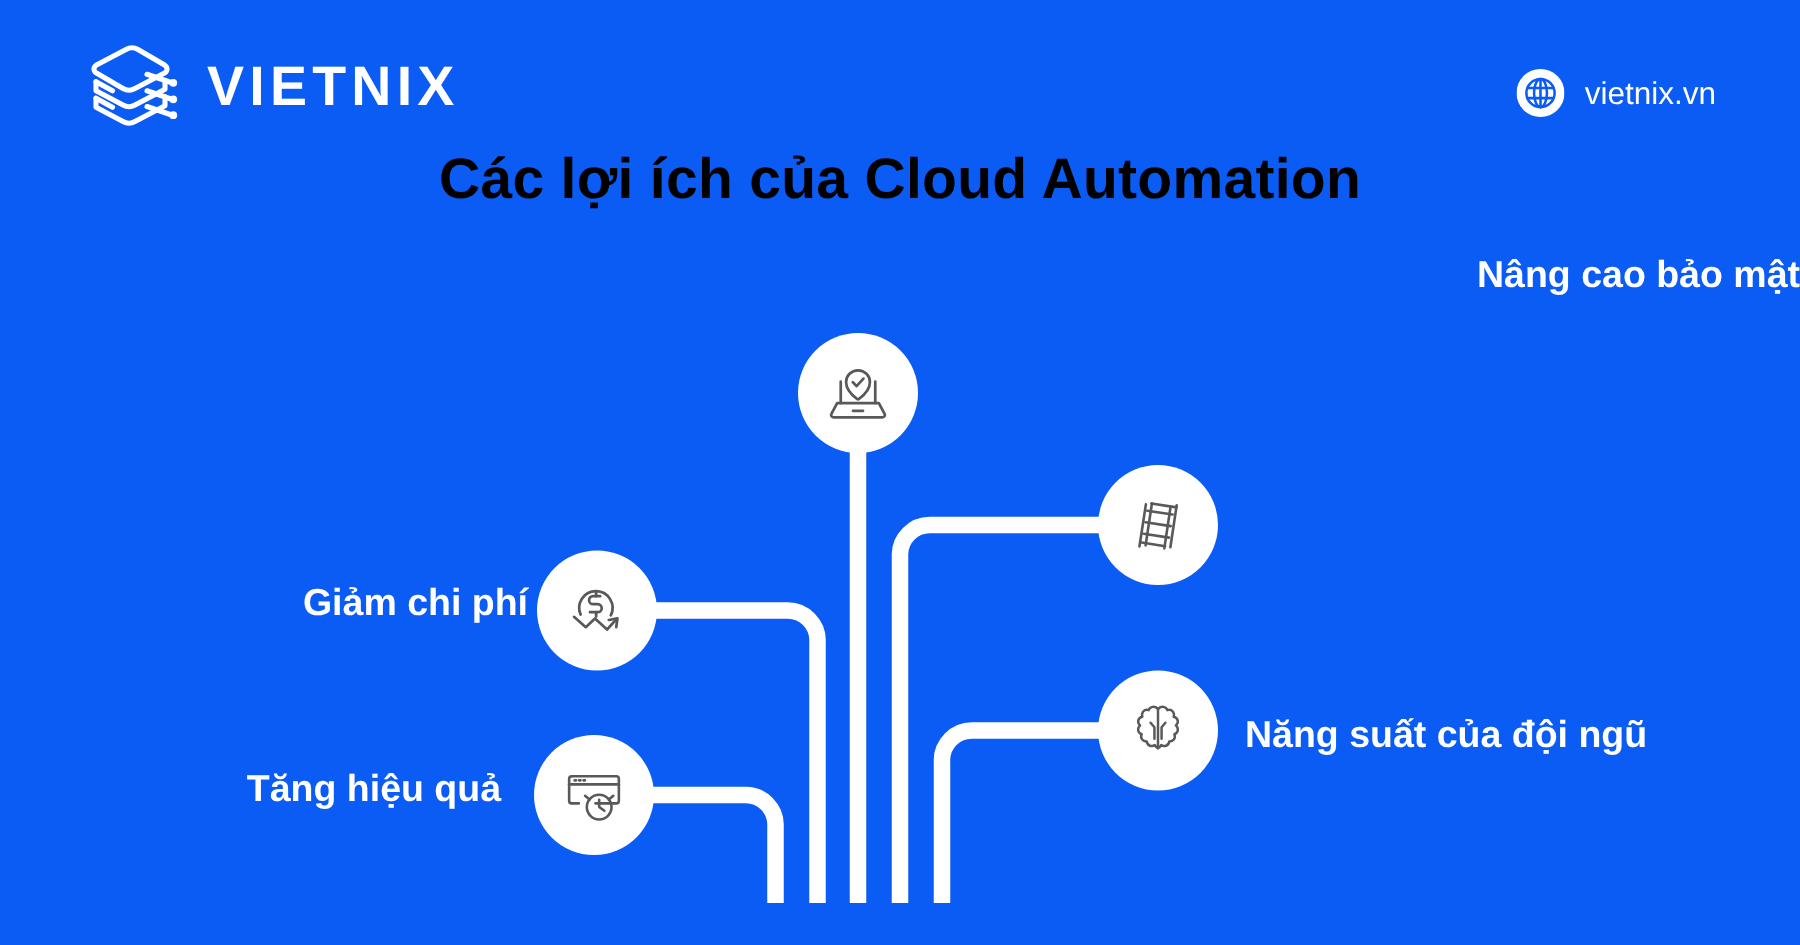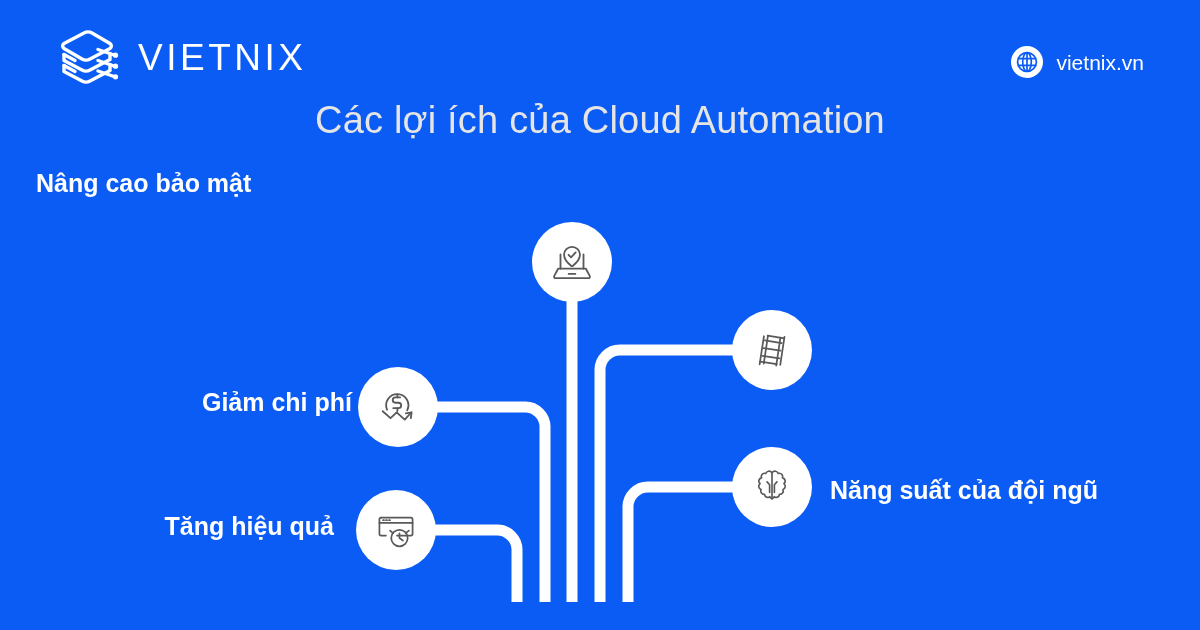--- a/index.html
+++ b/index.html
@@ -8,44 +8,44 @@
     background:#0a5cf5;
     font-family:"Liberation Sans","DejaVu Sans",sans-serif;
     position:relative;
   }
   .stage{position:absolute;inset:0;}
 
   
   .brand{position:absolute;left:58px;top:26px;display:flex;align-items:center;gap:14px;}
   .brand-mark{width:66px;height:62px;display:block;}
   .brand-name{
-    color:#ffffff;font-size:37px;font-weight:400;letter-spacing:3.5px;
+    color:#ffffff;font-size:37px;font-weight:700;letter-spacing:3.5px;
     line-height:1;white-space:nowrap;
   }
   .site{position:absolute;right:56px;top:46px;display:flex;align-items:center;gap:13px;margin-left:38px;}
   .globe{width:32px;height:32px;display:block;}
   .site-url{color:#ffffff;font-size:21px;font-weight:400;line-height:1;white-space:nowrap;}
 
   
   .title{
     position:absolute;left:0;right:0;top:99px;text-align:center;
-    color:#e5e5e5;font-size:38px;font-weight:400;line-height:1.15;
+    color:#000000;font-size:38px;font-weight:700;line-height:1.15;
     letter-spacing:.2px;
   }
 
   
   .diagram{position:absolute;left:0;top:0;width:1200px;height:630px;}
 
   
   .lbl{
     position:absolute;color:#ffffff;font-weight:700;font-size:25px;
     line-height:1.2;white-space:nowrap;
   }
   .lbl.r{text-align:right;}
-  .lbl-top{top:168px;left:0;right:0;text-align:left;padding-left:36px;}
+  .lbl-top{top:168px;left:0;right:0;text-align:right;padding-left:36px;}
   .lbl-scale{top:329px;left:830px;}
   .lbl-cost{top:387px;right:848px;}
   .lbl-team{top:475px;left:830px;}
   .lbl-eff{top:511px;right:866px;}
 
   
   .node{
     position:absolute;border-radius:50%;background:#ffffff;
     display:flex;align-items:center;justify-content:center;
   }

